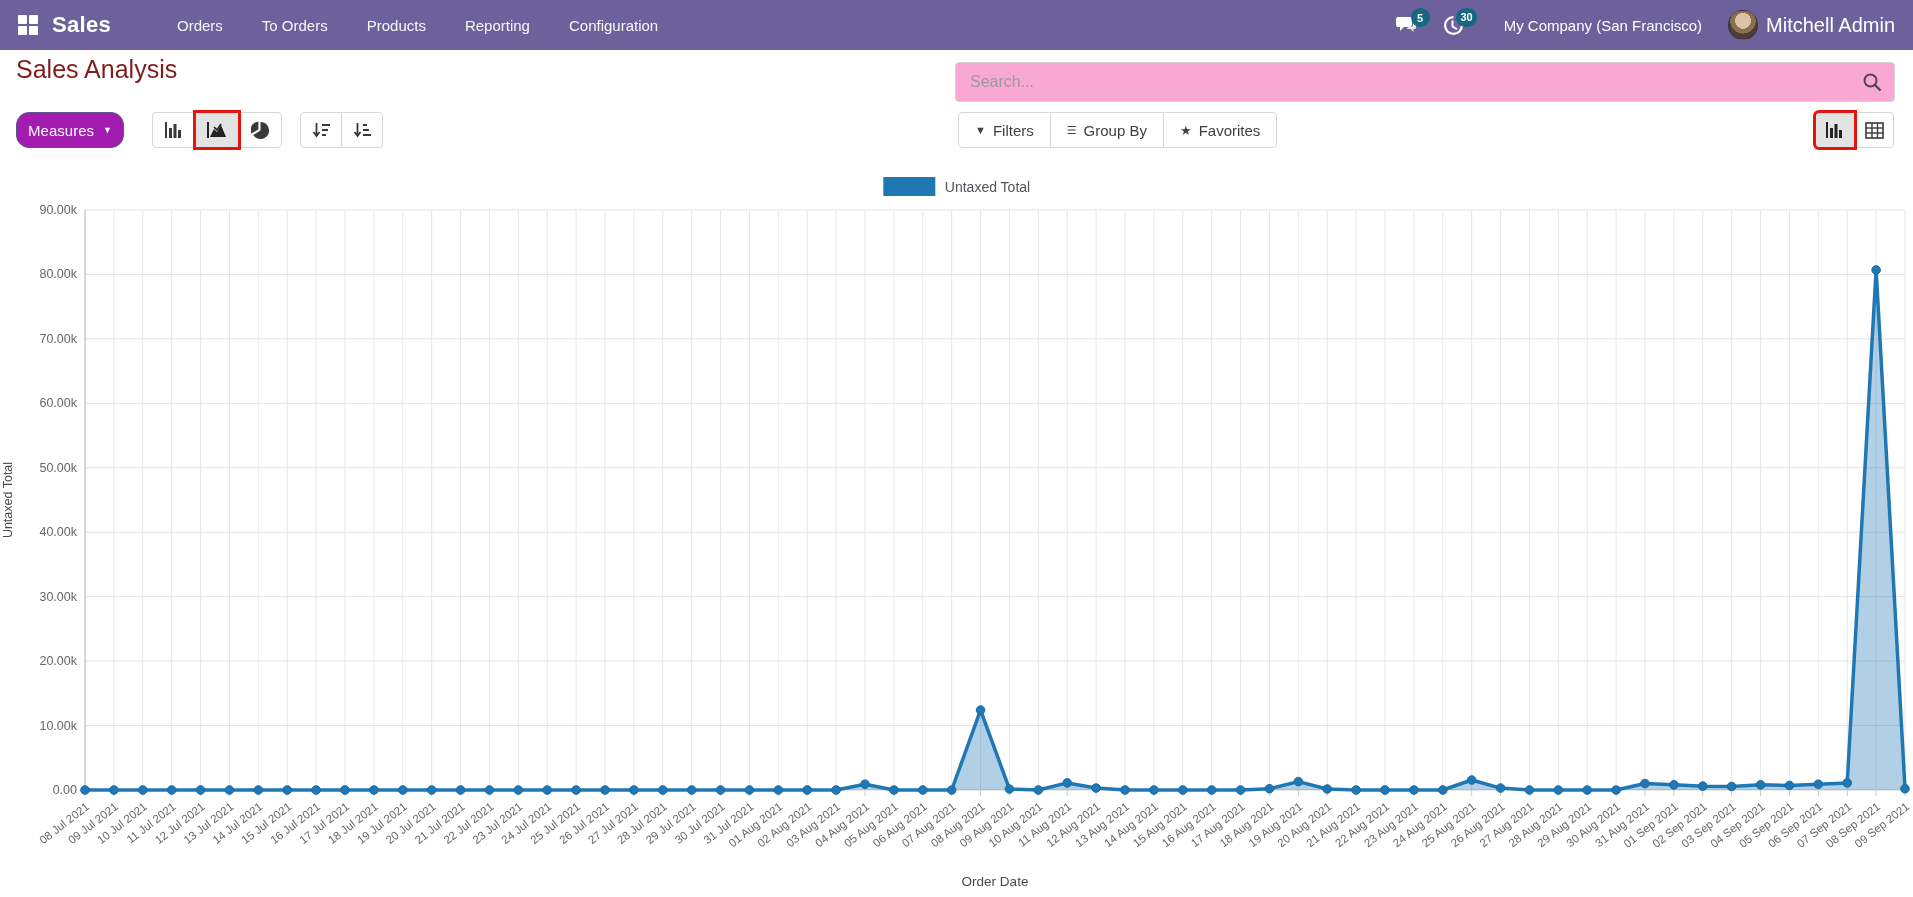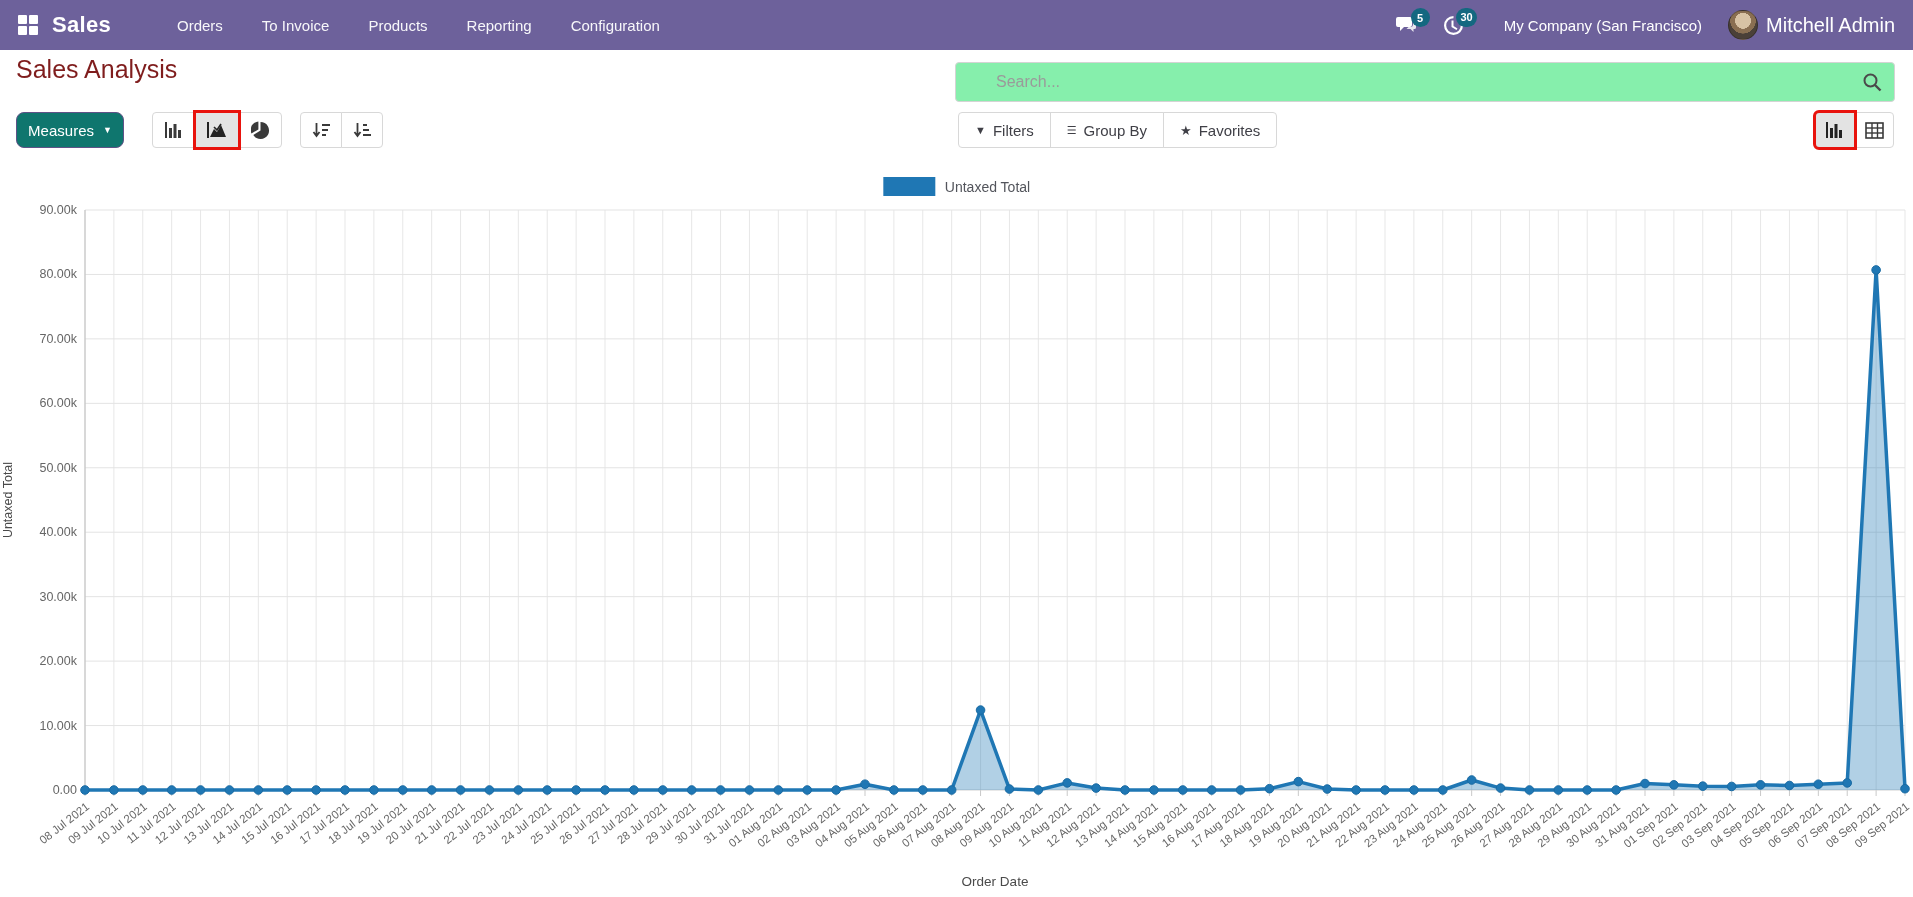--- a/index.html
+++ b/index.html
@@ -23,32 +23,32 @@
            display:flex; align-items:center; justify-content:center; }
   .company { font-size:15px; cursor:pointer; margin-left:14px; }
   .user { display:flex; align-items:center; gap:8px; font-size:20px; cursor:pointer; }
   .avatar { width:30px; height:30px; border-radius:50%;
             background:radial-gradient(circle at 50% 35%, #d8c3a5 0 34%, #8a6f52 35% 55%, #4a4038 56% 100%);
             border:1px solid rgba(0,0,0,.25); }
 
   
   .page-title { position:absolute; left:16px; top:55px; font-size:25px; color:#7f1d1d; }
   .searchbox { position:absolute; left:955px; top:62px; width:940px; height:40px;
-               border:1px solid #d4d4d4; border-radius:4px; background:#86efac;
-               display:flex; align-items:center;padding-left:26px; }
+               border:1px solid #d4d4d4; border-radius:4px; background:#f9a8d4;
+               display:flex; align-items:center; }
   .searchbox input { flex:1; border:none; outline:none; font-size:16px; color:#444;
                      padding:0 14px; background:transparent; font-family:"Liberation Sans",sans-serif; }
   .searchbox input::placeholder { color:#9a9a9a; }
   .searchbox .mag { margin-right:12px; cursor:pointer; display:flex; }
 
   .btn { display:inline-flex; align-items:center; justify-content:center; gap:7px;
          height:36px; background:#fff; border:1px solid #d8d8d8; color:#3f3f46;
          font-size:15px; cursor:pointer; font-family:"Liberation Sans",sans-serif; }
-  .btn-primary { position:absolute; left:16px; top:112px; width:108px; background:#0f766e;
-                 border:1px solid #5f5287; color:#fff; border-radius:8px; font-size:15px; }
+  .btn-primary { position:absolute; left:16px; top:112px; width:108px; background:#a21caf;
+                 border:1px solid #5f5287; color:#fff; border-radius:13px; font-size:15px; }
   .caret { font-size:9px; margin-left:2px; }
 
   .group { position:absolute; top:112px; display:flex; }
   .group .btn { margin-left:-1px; width:44px; }
   .group .btn:first-child { border-radius:4px 0 0 4px; margin-left:0; }
   .group .btn:last-child { border-radius:0 4px 4px 0; }
   .group-charttype { left:152px; }
   .group-sort { left:300px; }
   .group-sort .btn { width:42px; }
   .btn.active { background:#e3e3e3; }
@@ -78,21 +78,21 @@
   <div class="navbar">
     <div class="apps-grid">
       <span></span>
         <span></span>
         <span></span>
         <span></span>
     </div>
     <div class="brand">Sales</div>
     <div class="nav-menu">
       <div class="item">Orders</div>
-      <div class="item">To Invoice</div>
+      <div class="item">To Orders</div>
       <div class="item">Products</div>
       <div class="item">Reporting</div>
       <div class="item">Configuration</div>
     </div>
     <div class="nav-right">
       <div class="icon-btn">
         <svg width="22" height="20" viewBox="0 0 22 20">
           <path d="M3 2 h12 a2 2 0 0 1 2 2 v6 a2 2 0 0 1 -2 2 h-6 l-4 4 v-4 h-2 a2 2 0 0 1 -2 -2 v-6 a2 2 0 0 1 2 -2 z" fill="#fff"></path>
           <path d="M18 6 h1.5 a1.5 1.5 0 0 1 1.5 1.5 v5 a1.5 1.5 0 0 1 -1.5 1.5 h-1 v3 l-3 -3 h-4 l2-2 h3 a2.5 2.5 0 0 0 1.5 -2.4 z" fill="#fff" opacity=".85"></path>
         </svg>

